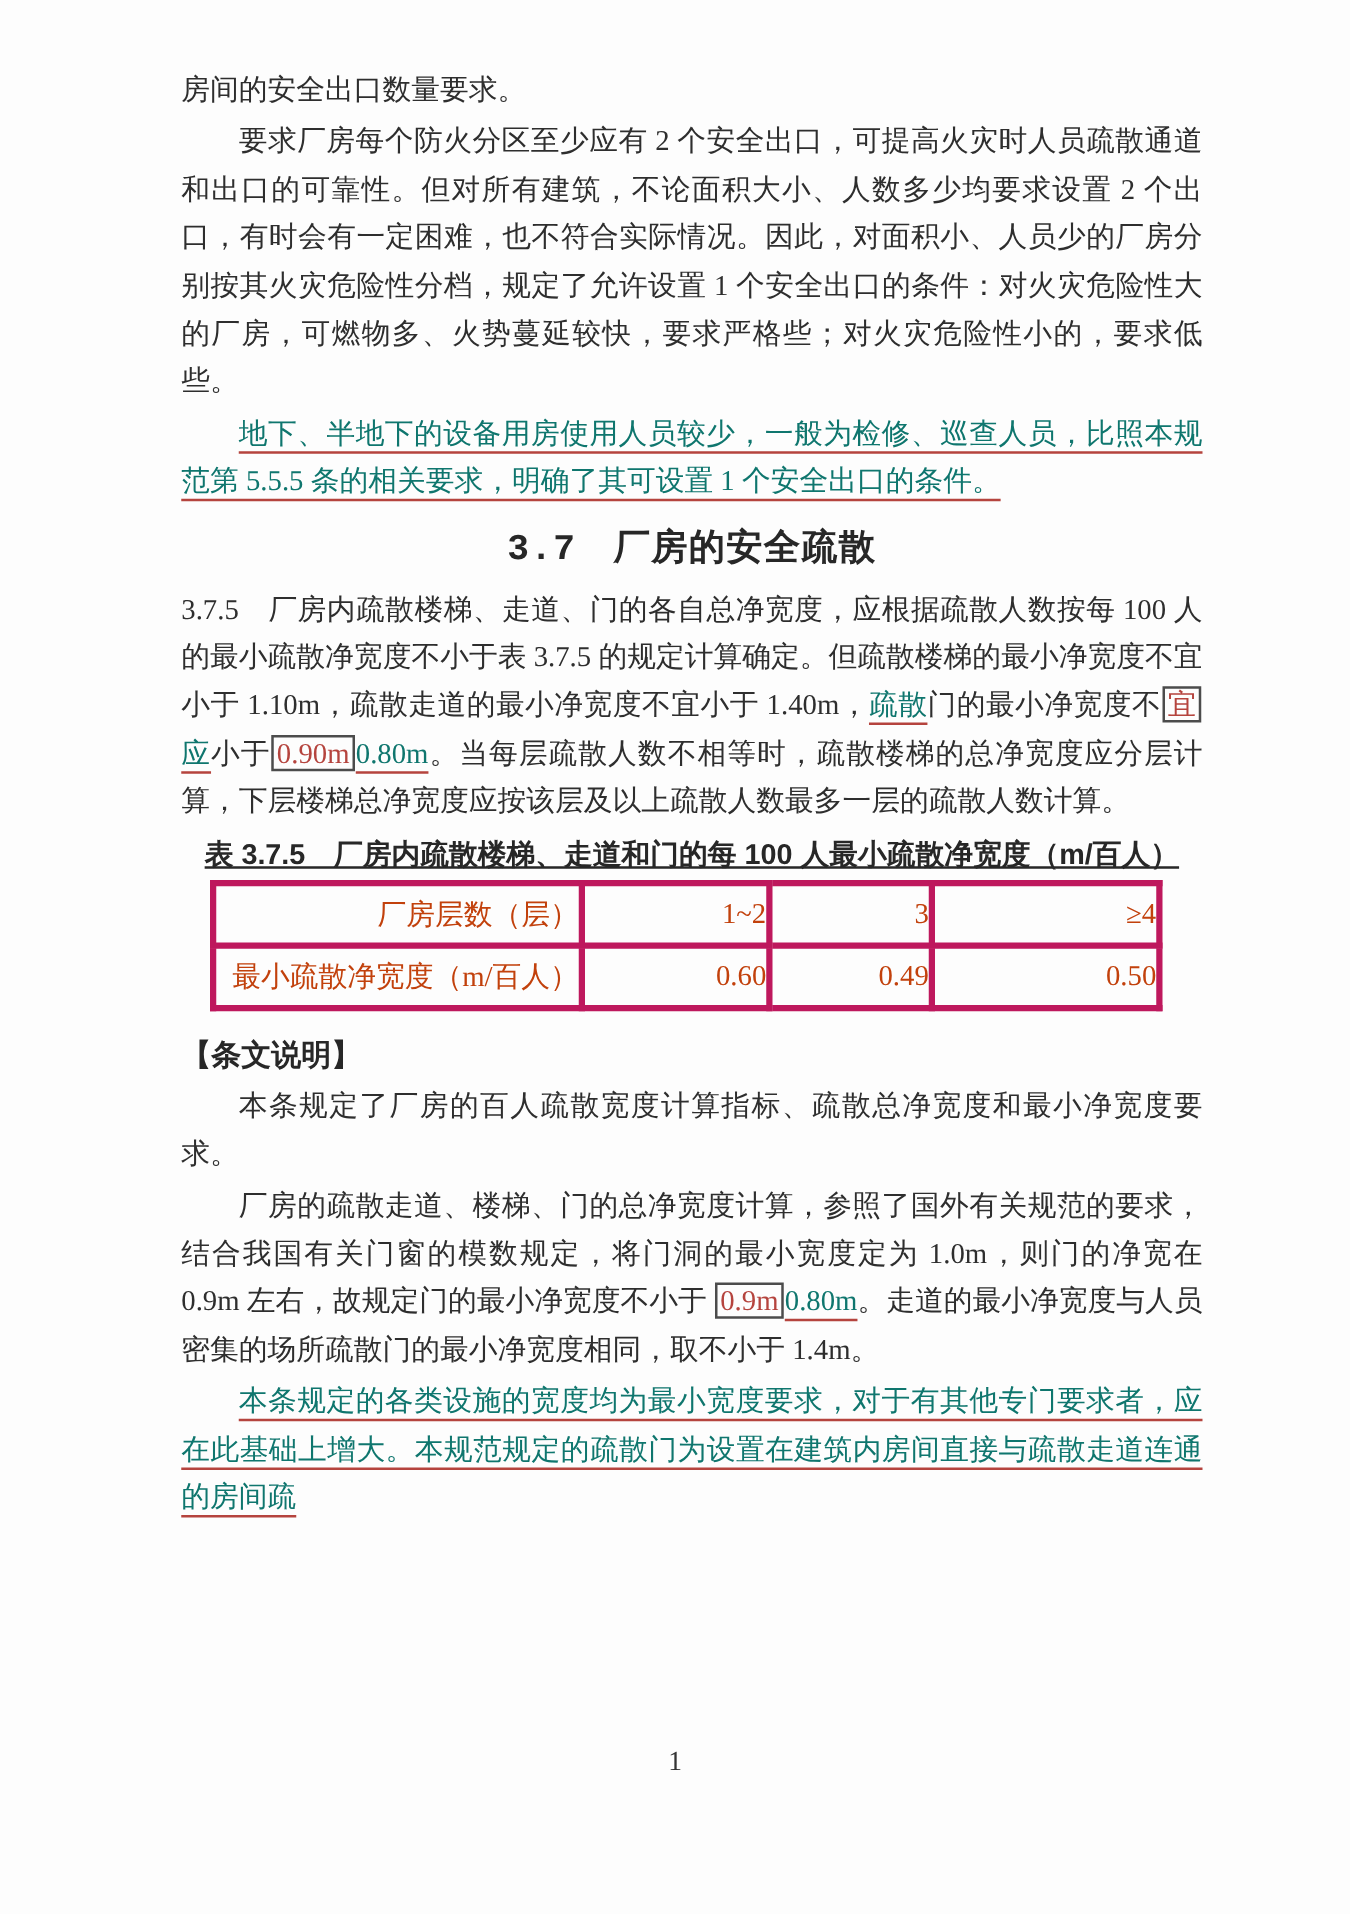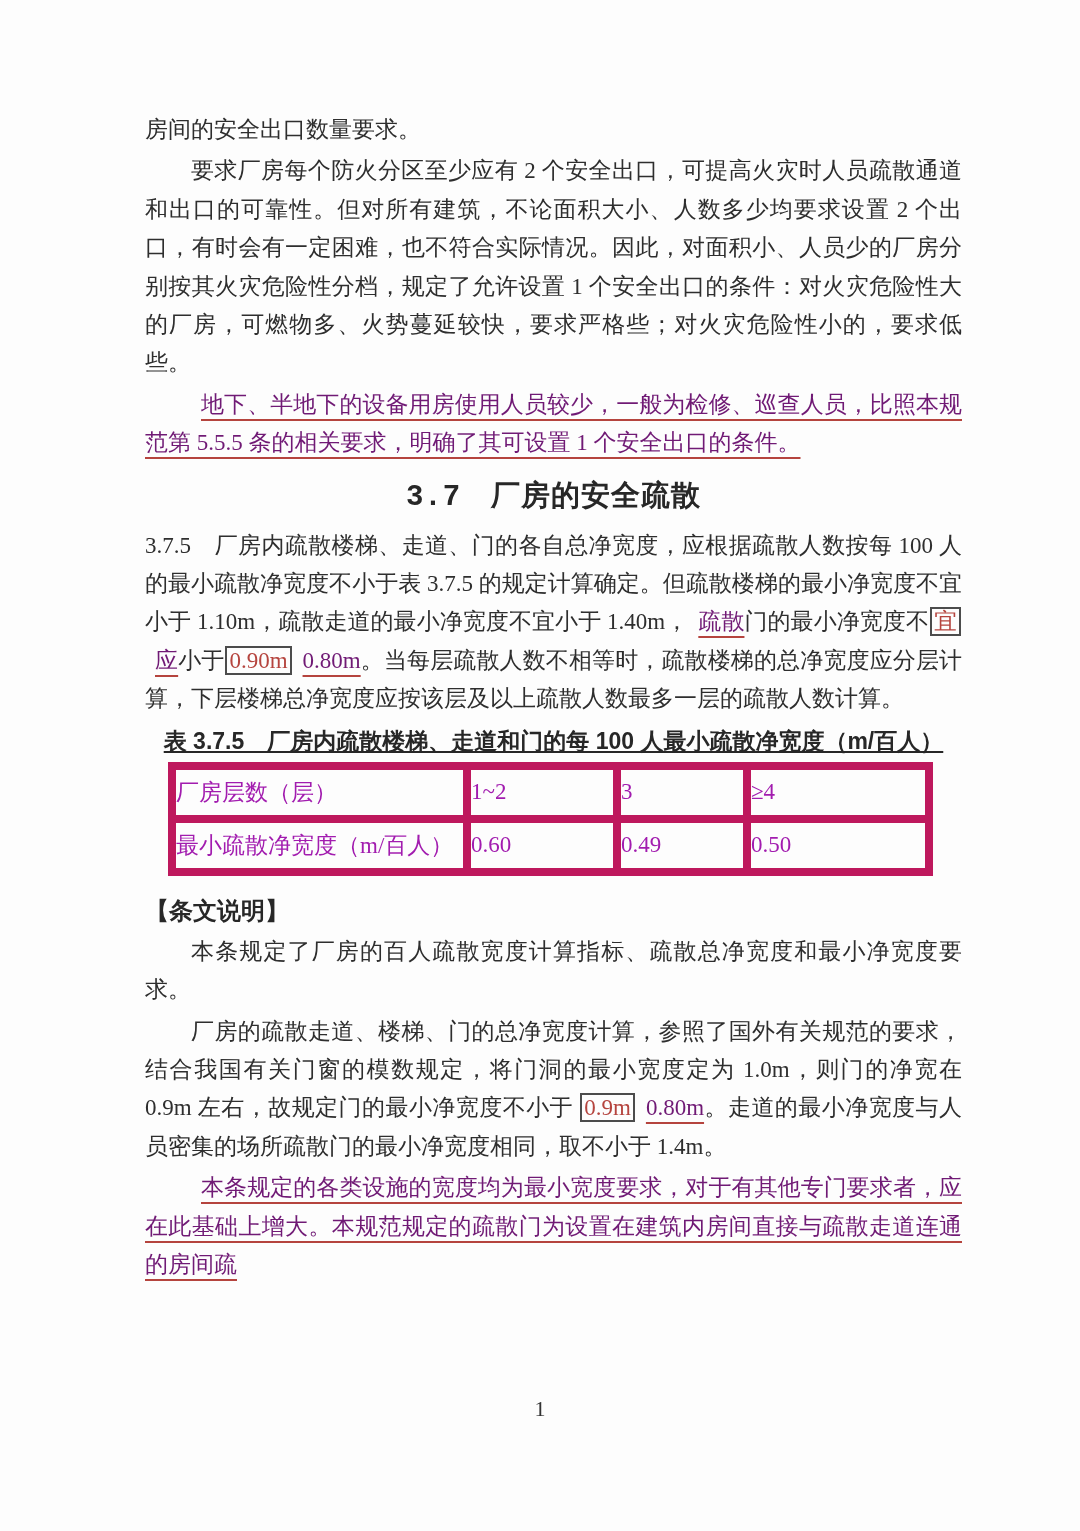--- a/index.html
+++ b/index.html
@@ -9,38 +9,37 @@
     background: #fdfdfd;
     color: #2e2e2e;
     font-family: "Liberation Serif", "DejaVu Serif", serif;
     position: relative;
     overflow: hidden;
   }
   .page {
     box-sizing: border-box;
     width: 1080px;
     height: 1531px;
-    padding: 108px 118px 0 145px;
+    padding: 50px 118px 0 145px;
     position: relative;
   }
   p.para {
     margin: 3px 0;
     font-size: 23px;
     line-height: 38.4px;
     text-align: justify;
   }
   .indent { text-indent: 2em; }
   .run { white-space: pre-wrap; }
   .run-ru {
-    color: #701a75;
+    color: #0f766e;
     text-decoration: underline;
     text-decoration-color: #b5443e;
     text-decoration-thickness: 2px;
     text-underline-offset: 7px;
-    margin-left: 10px;
   }
   .run-box {
     color: #b5443e;
     border: 2px solid #4c4c4c;
     padding: 0 2px;
     margin: 0 1px;
   }
   .section-heading {
     font-family: Liberation Mono, monospace;
     font-weight: bold;
@@ -59,26 +58,26 @@
     margin: 7px 0 5px 0;
     text-decoration: underline;
   }
   table.spec {
     border-collapse: collapse;
     table-layout: fixed;
     width: 757px;
     margin: 2px 0 10px 23px;
   }
   table.spec td {
-    border: 8px solid #be185d;
+    border: 5px solid #be185d;
     height: 45px;
-    text-align: left;
+    text-align: right;
     vertical-align: middle;
     font-size: 23px;
-    color: #a21caf;
+    color: #c2410c;
     padding: 0;
   }
   .clause-label {
     font-family: "Liberation Sans", "DejaVu Sans", sans-serif;
     font-weight: bold;
     font-size: 24px;
     color: #272727;
     margin: 19px 0 6px 0;
   }
   .page-number {

